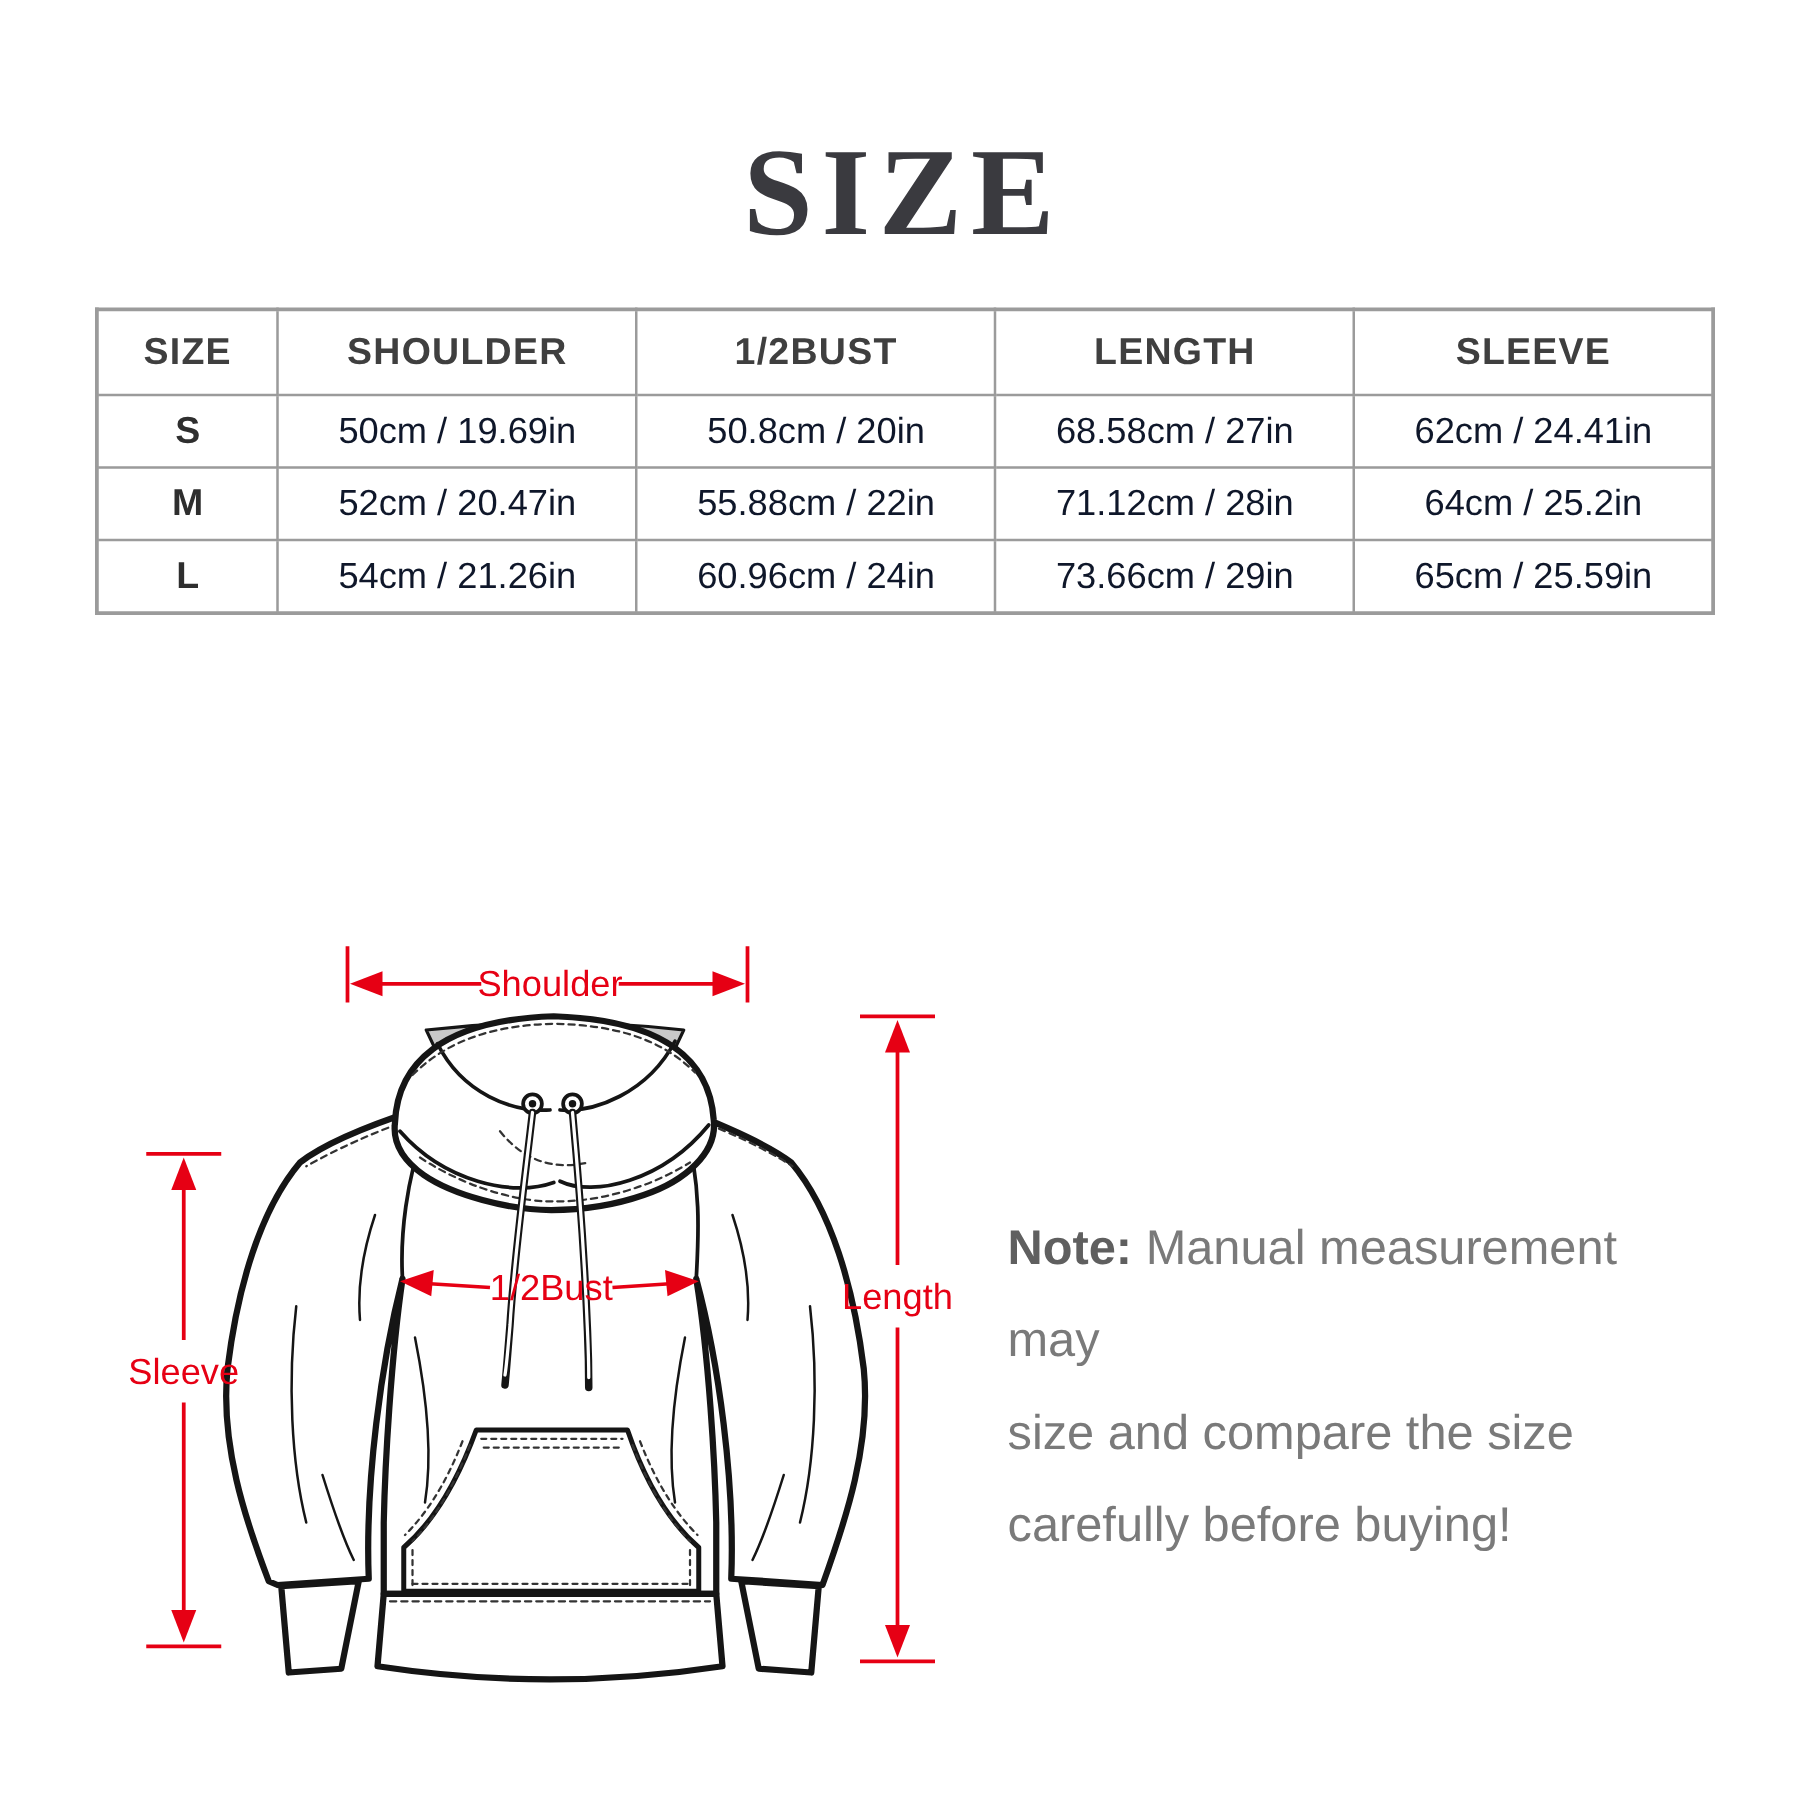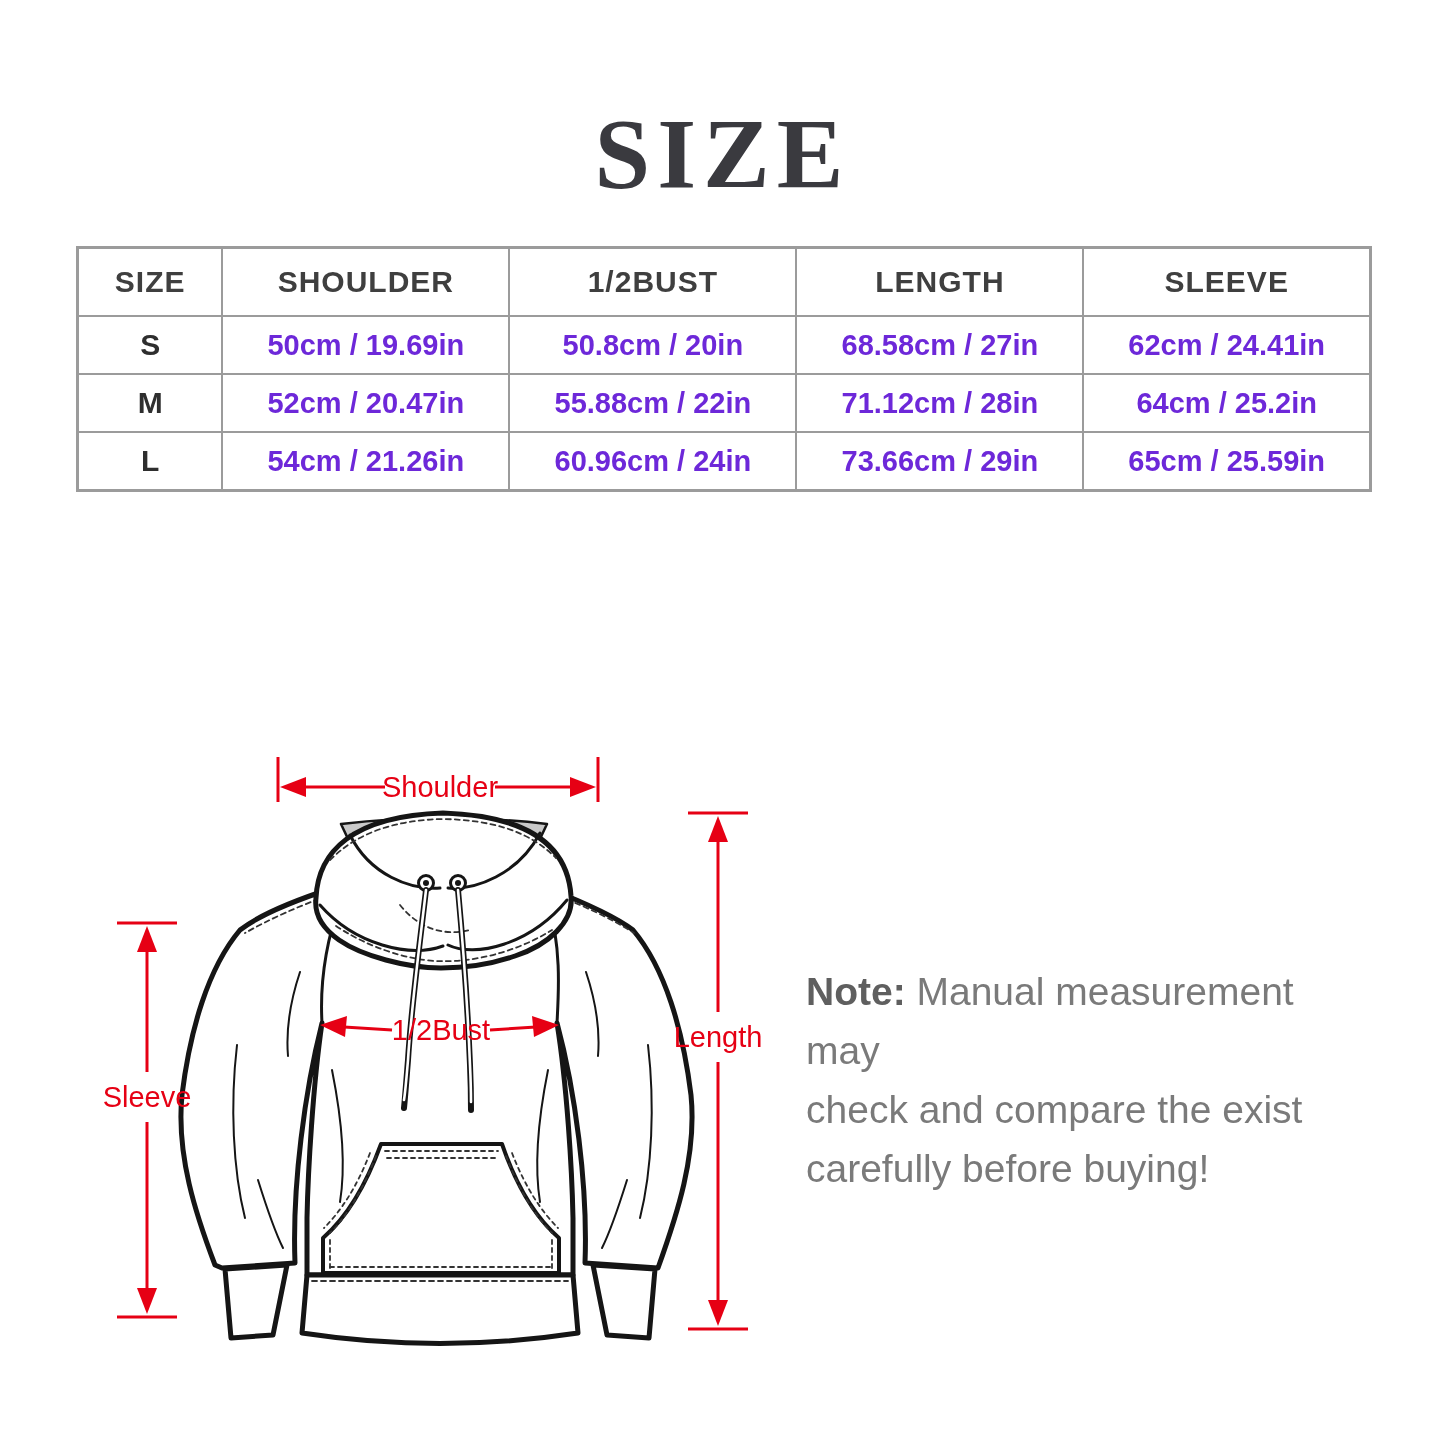--- a/index.html
+++ b/index.html
@@ -24,26 +24,26 @@
   .size-table col.c-size{width:11.2%;}
   .size-table col.c-other{width:22.2%;}
   .size-table th,.size-table td{
     border:2px solid #9b9b9b;text-align:center;vertical-align:middle;
     padding:0;
   }
   .size-table{border:3px solid #9b9b9b;}
   .size-table th{
     height:66px;font-size:30px;font-weight:700;color:#3f3f3f;letter-spacing:1px;
   }
-  .size-table td{height:56px;font-size:29px;color:#6d28d9;font-weight:bold;}
+  .size-table td{height:56px;font-size:29px;color:#0f172a;}
   .size-table td.size-cell{font-weight:700;color:#2e2e2e;font-size:30px;}
   
   .note{
     position:absolute;left:806px;top:962px;width:500px;
-    font-size:39px;line-height:59px;color:#7a7a7a;
+    font-size:39px;line-height:74px;color:#7a7a7a;
   }
   .note .note-label{font-weight:700;color:#5f5f5f;}
   
   .diagram{position:absolute;left:0;top:740px;width:800px;height:650px;}
   .red-label{
     font-family:"Liberation Sans", sans-serif;
     font-size:29px;fill:#e60014;
   }
 </style>
 </head>
@@ -227,15 +227,15 @@
       <path d="M718,322 L718,564"></path>
       <polygon points="718,76 708,102 728,102" fill="#e60014" stroke="none"></polygon>
       <polygon points="718,586 708,560 728,560" fill="#e60014" stroke="none"></polygon>
       <text class="red-label" x="718" y="307" text-anchor="middle" stroke="none">Length</text>
     </g>
   </g>
 </svg>
 
 <div class="note">
   <div><span class="note-label">Note:</span> <span>Manual measurement may</span></div>
-  <div>check and compare the exist</div>
+  <div>size and compare the size</div>
   <div>carefully before buying!</div>
 </div>
 
 </body></html>

